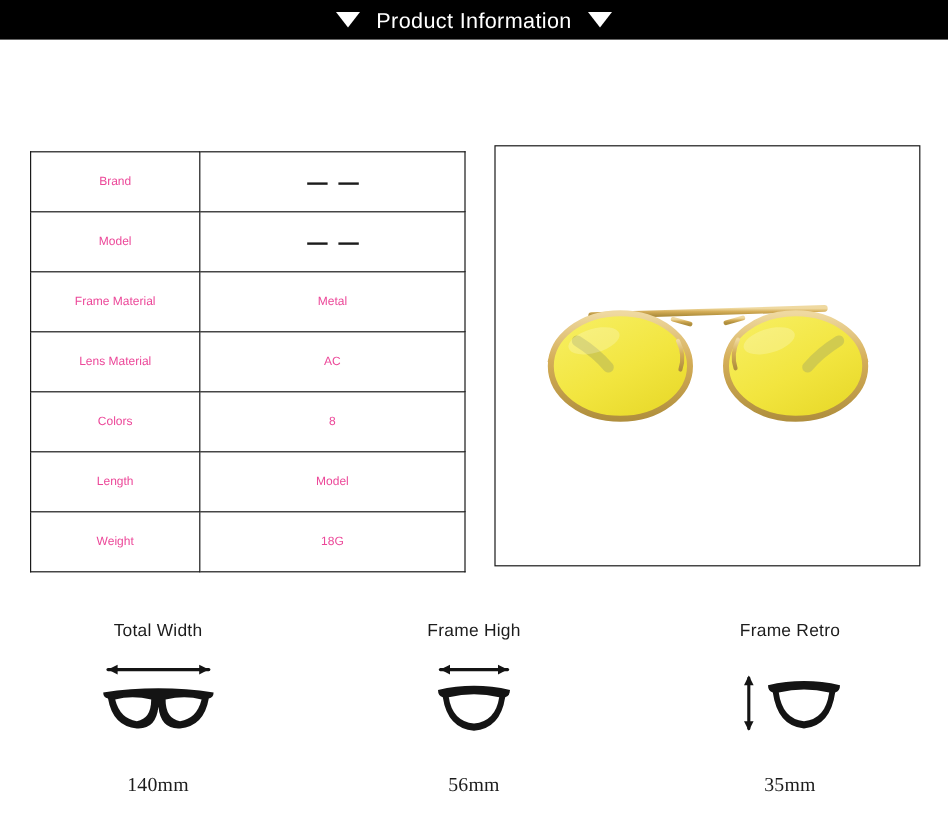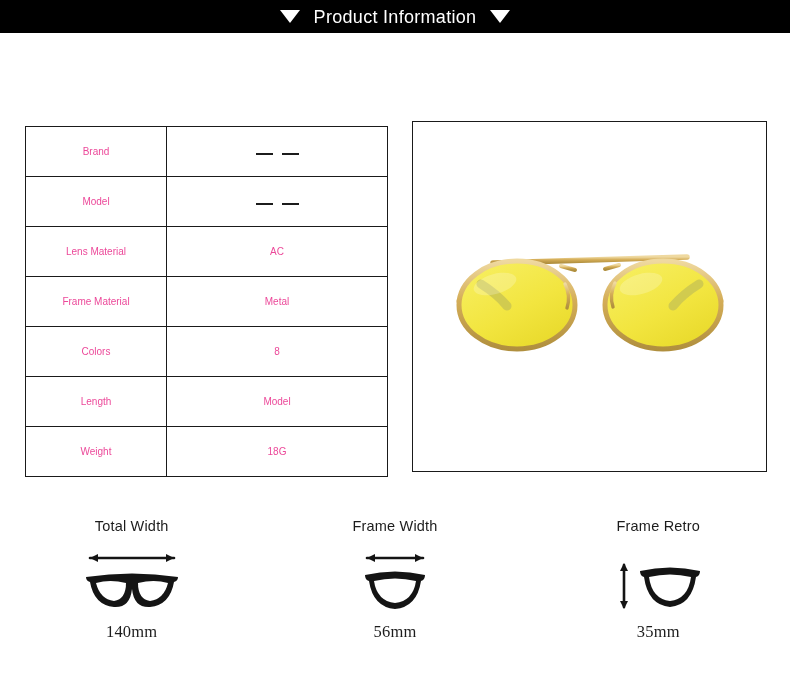--- a/index.html
+++ b/index.html
@@ -124,21 +124,21 @@
   .measure-icon {
     height: 68px;
     display: flex;
     align-items: center;
     justify-content: center;
   }
   .measure-value {
     font-family: "Liberation Serif", serif;
     font-size: 16.5px;
     color: #1c1c1c;
-    margin-top: 6px;
+    margin-top: 28px;
     letter-spacing: 0.2px;
   }
 </style>
 </head>
 <body>
 
 <div class="header-bar">
   <div class="tri"></div>
   <div class="header-title">Product Information</div>
   <div class="tri"></div>
@@ -160,26 +160,26 @@
       <tr>
         <td class="label">Model</td>
         <td class="value">
           <span class="dash-val">
               <i></i>
               <i></i>
             </span>
         </td>
       </tr>
       <tr>
+        <td class="label">Frame Material</td>
+        <td class="value">Metal</td>
+      </tr>
+      <tr>
         <td class="label">Lens Material</td>
         <td class="value">AC</td>
-      </tr>
-      <tr>
-        <td class="label">Frame Material</td>
-        <td class="value">Metal</td>
       </tr>
       <tr>
         <td class="label">Colors</td>
         <td class="value">8</td>
       </tr>
       <tr>
         <td class="label">Length</td>
         <td class="value">Model</td>
       </tr>
       <tr>
@@ -251,21 +251,21 @@
         <path d="M96 9 L88 5 L88 13 Z" fill="#141414"></path>
         <path d="M8 28 Q54 21 100 28 Q100 32 96 33 Q92 56 72 58 Q56 59 54 40 Q52 59 36 58 Q16 56 12 33 Q8 32 8 28 Z" fill="#141414"></path>
         <path d="M18 34 Q32 30 48 34 Q48 50 36 52 Q22 50 18 34 Z" fill="#ffffff"></path>
         <path d="M90 34 Q76 30 60 34 Q60 50 72 52 Q86 50 90 34 Z" fill="#ffffff"></path>
       </svg>
     </div>
     <div class="measure-value">140mm</div>
   </div>
 
   <div class="measure">
-    <div class="measure-label">Frame Width</div>
+    <div class="measure-label">Frame High</div>
     <div class="measure-icon">
       <svg width="108" height="66" viewBox="0 0 108 66">
         <g stroke="#141414" stroke-width="2.6" fill="none" stroke-linecap="round">
           <line x1="26" y1="9" x2="82" y2="9"></line>
         </g>
         <path d="M26 9 L34 5 L34 13 Z" fill="#141414"></path>
         <path d="M82 9 L74 5 L74 13 Z" fill="#141414"></path>
         <path d="M24 26 Q54 19 84 26 Q84 31 80 32 Q76 58 54 60 Q32 58 28 32 Q24 31 24 26 Z" fill="#141414"></path>
         <path d="M33 32 Q54 27 75 32 Q72 52 54 54 Q36 52 33 32 Z" fill="#ffffff"></path>
       </svg>

